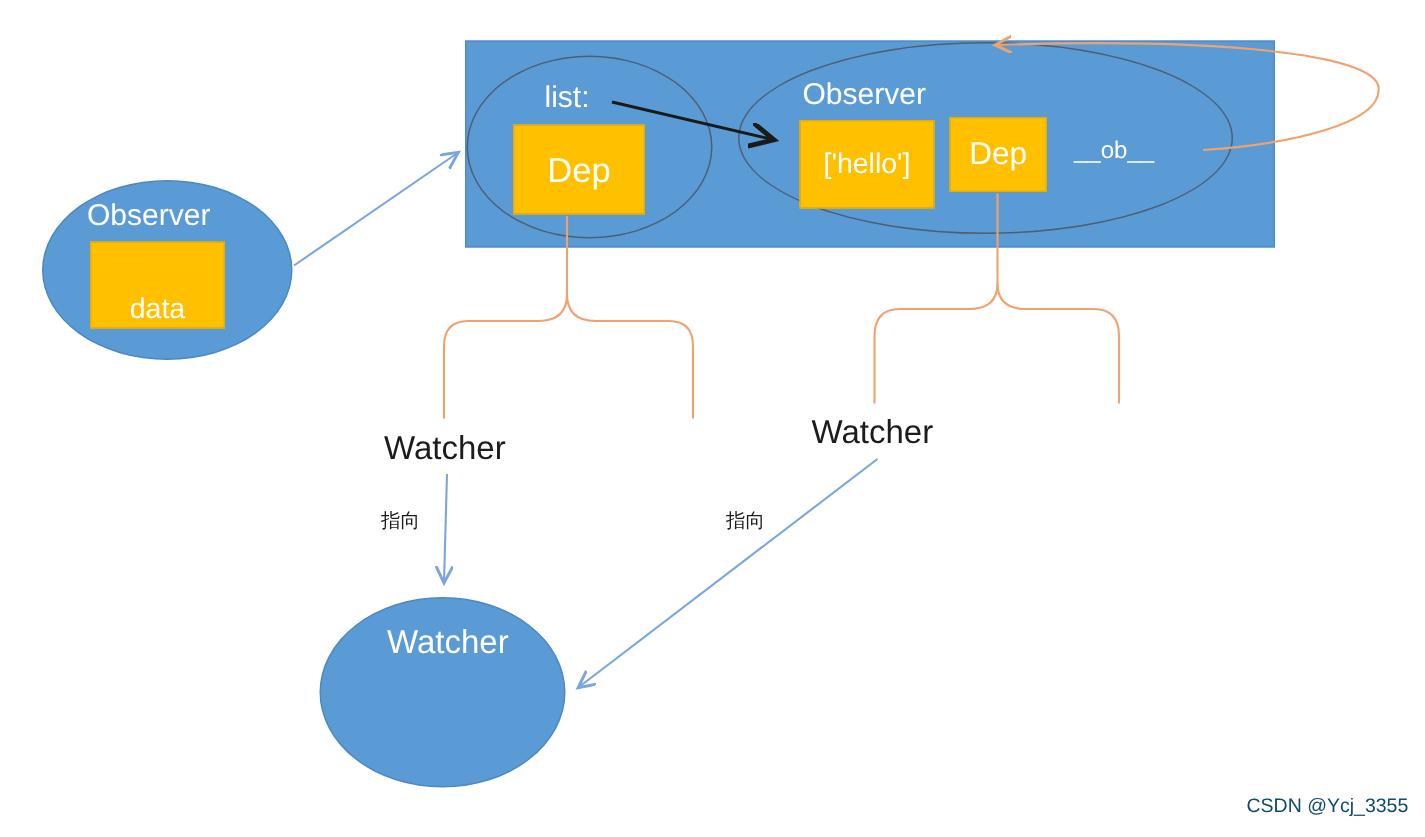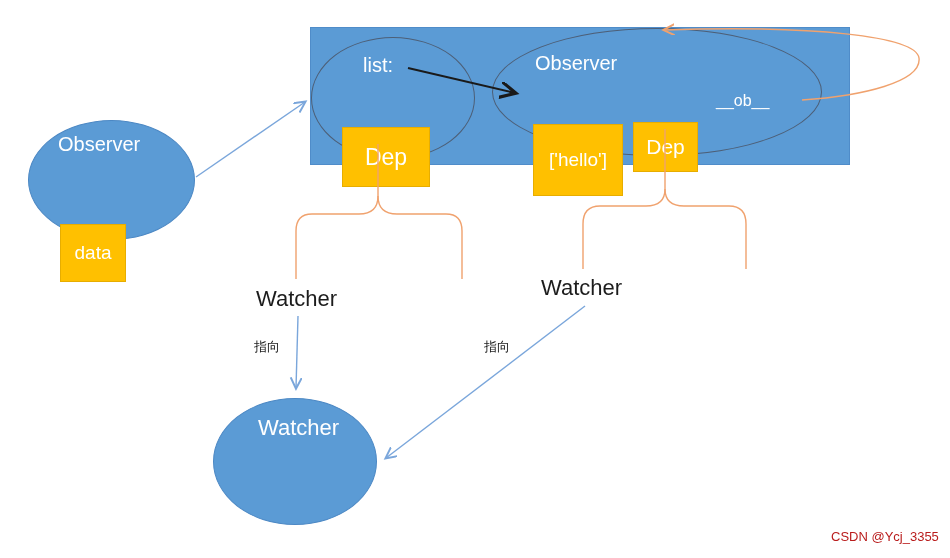--- a/index.html
+++ b/index.html
@@ -12,68 +12,67 @@
   }
   .abs{position:absolute;}
   .blue-fill{background:#5b9bd5;}
   .gold-box{
     background:#ffc000;
     border:1px solid #e7ad00;
     color:#ffffff;
     display:flex;align-items:center;justify-content:center;
     text-align:center;
     box-sizing:border-box;
-    margin-top:44px;
   }
   .ellipse{border-radius:50%;box-sizing:border-box;}
   .outline-ellipse{
     border:1px solid #4d5f77;
     background:transparent;
     border-radius:50%;
     box-sizing:border-box;
   }
   .white-text{color:#ffffff;}
   .black-text{color:#1c1c1c;}
   .svg-overlay{
     position:absolute;left:0;top:0;width:950px;height:558px;
     pointer-events:none;
   }
   .watermark{
-    color:#b91c1c;
+    color:#0c4a6e;
     font-size:13px;
   }
 </style>
 </head>
 <body>
 
 <div id="stage">
 
   <div class="abs blue-fill" style="left:310px;top:27px;width:540px;height:138px;border:1px solid #4f8cc9;box-sizing:border-box;"></div>
 
   <div class="abs outline-ellipse" style="left:311px;top:37px;width:164px;height:122px;"></div>
   <div class="abs outline-ellipse" style="left:492px;top:28px;width:330px;height:128px;"></div>
 
   <div class="abs white-text" style="left:363px;top:54px;font-size:20px;">list:</div>
   <div class="abs gold-box" style="left:342px;top:83px;width:88px;height:60px;font-size:23px;">
     <span>Dep</span>
   </div>
 
   <div class="abs white-text" style="left:535px;top:52px;font-size:20px;">Observer</div>
-  <div class="abs gold-box" style="left:533px;top:80px;width:90px;height:72px;font-size:19px;">
+  <div class="abs gold-box" style="left:533px;top:80px;width:90px;height:59px;font-size:19px;">
     <span>['hello']</span>
   </div>
   <div class="abs gold-box" style="left:633px;top:78px;width:65px;height:50px;font-size:21px;">
     <span>Dep</span>
   </div>
   <div class="abs white-text" style="left:716px;top:92px;font-size:16px;">__ob__</div>
 
   <div class="abs blue-fill ellipse" style="left:28px;top:120px;width:167px;height:120px;border:1px solid #4c88c4;">
   </div>
   <div class="abs white-text" style="left:58px;top:133px;font-size:20px;">Observer</div>
-  <div class="abs gold-box" style="left:60px;top:180px;width:66px;height:58px;font-size:19px;">
+  <div class="abs gold-box" style="left:60px;top:161px;width:90px;height:58px;font-size:19px;align-items:flex-end;">
     <span>data</span>
   </div>
 
   <div class="abs blue-fill ellipse" style="left:213px;top:398px;width:164px;height:127px;border:1px solid #4c88c4;">
   </div>
   <div class="abs white-text" style="left:258px;top:415px;font-size:22px;">Watcher</div>
 
   <div class="abs black-text" style="left:256px;top:286px;font-size:22px;">Watcher</div>
   <div class="abs black-text" style="left:541px;top:275px;font-size:22px;">Watcher</div>
   <div class="abs black-text" style="left:254px;top:338px;font-size:13px;">指向</div>

